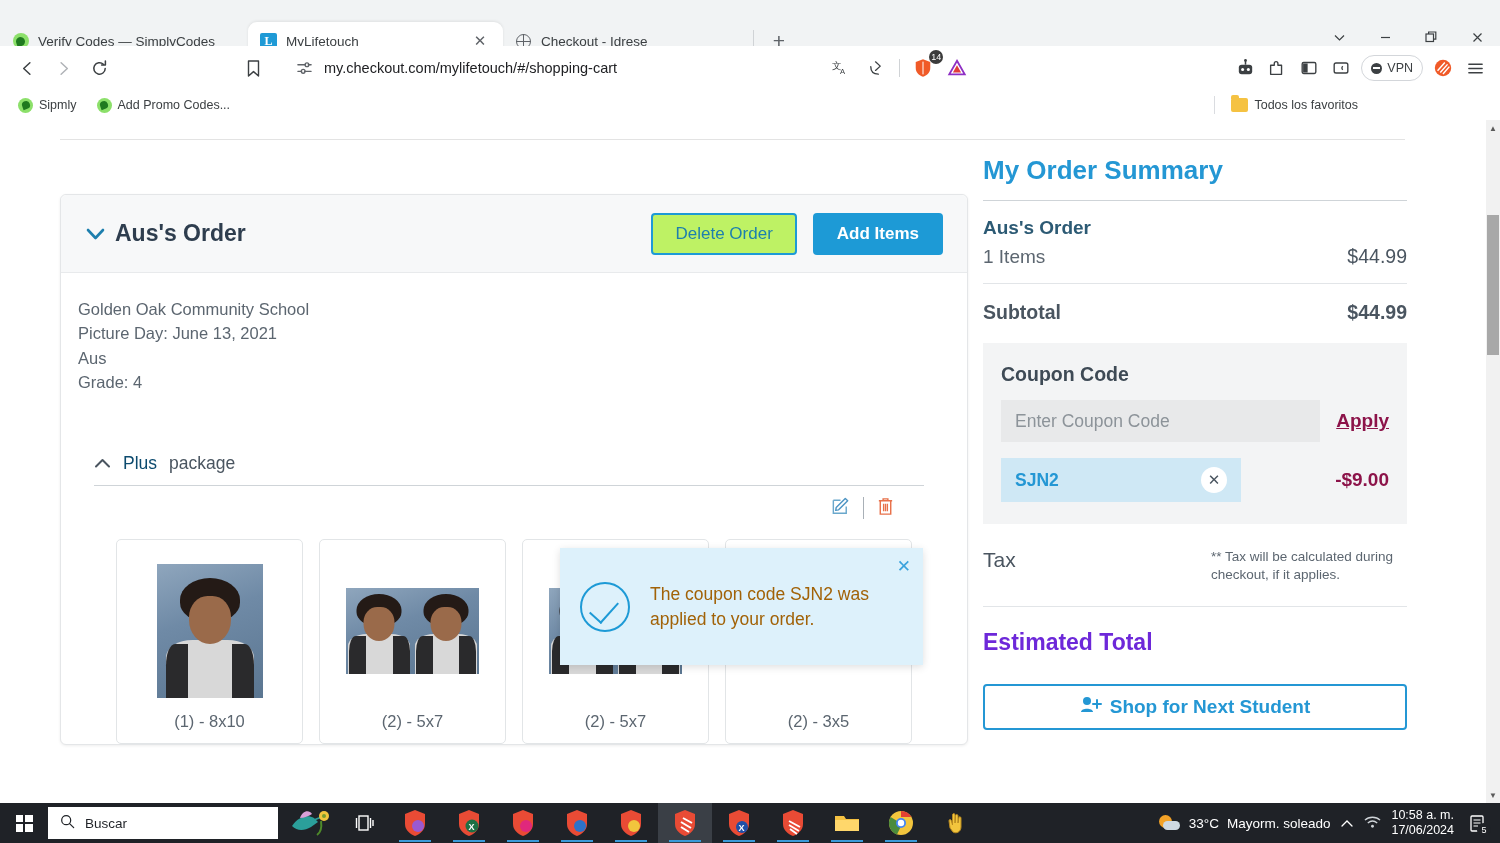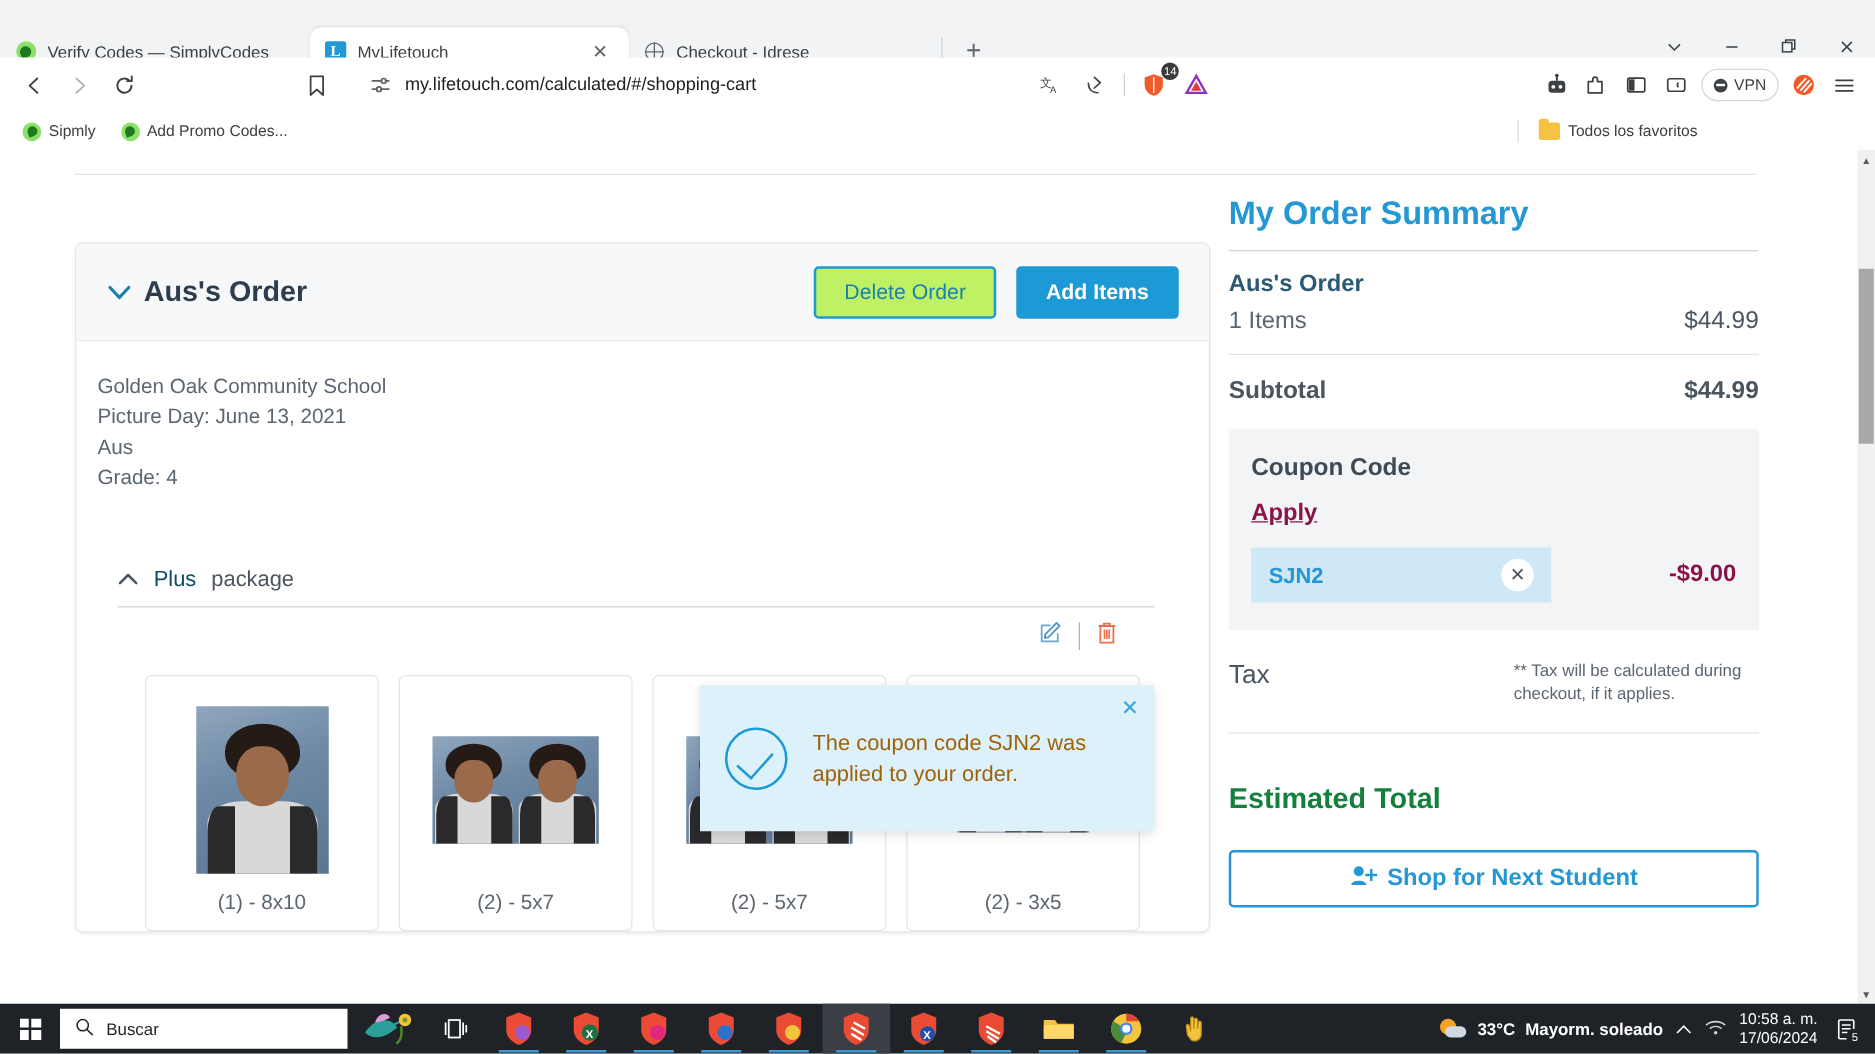--- a/index.html
+++ b/index.html
@@ -222,21 +222,21 @@
     background: #ffffff; display: flex; align-items: center; justify-content: center;
     font-size: 15px; color: #4a5560; cursor: pointer; }
   .chip-amt { font-size: 19px; font-weight: bold; color: #8c1349; }
 
   .tax-row { display: flex; align-items: flex-start;
     justify-content: space-between; padding: 24px 0 22px 0; }
   .tax-label { font-size: 21px; color: #4a5560; }
   .tax-note { font-size: 13.5px; color: #5c6670; line-height: 18px;
     text-align: left; width: 196px; }
   .total-row { display: flex; align-items: center; padding-top: 22px; }
-  .total-label { font-size: 23px; font-weight: bold; color: #15803d; margin-top: 16px; }
+  .total-label { font-size: 23px; font-weight: bold; color: #6d28d9; }
   .shop-btn { margin-top: 28px; height: 46px; border: 2px solid #2497d4;
     border-radius: 4px; background: #fff; color: #2497d4; font-size: 19px;
     font-weight: bold; display: flex; align-items: center; justify-content: center;
     gap: 8px; cursor: pointer; }
 
   
   .scrollbar { position: absolute; top: 120px; right: 0; width: 14px; height: 683px;
     background: #f1f1f1; }
   .sb-arrow { width: 14px; height: 16px; display: flex; align-items: center;
     justify-content: center; color: #5a5a5a; font-size: 8px; }
@@ -259,21 +259,21 @@
   .tb-taskview { width: 46px; height: 40px; display: flex; align-items: center;
     justify-content: center; color: #fff; }
   .tb-apps { display: flex; align-items: center; height: 40px; }
   .tb-app { width: 54px; height: 40px; display: flex; align-items: center;
     justify-content: center; position: relative; }
   .tb-app.running::after { content: ""; position: absolute; bottom: 1px; left: 11px;
     width: 32px; height: 2.5px; background: #3a9ad9; }
   .tb-app.focused { background: #3a3f46; }
   .tb-tray { margin-left: auto; display: flex; align-items: center; gap: 10px;
     padding-right: 10px; color: #ffffff; font-size: 13px; }
-  .weather { display: flex; align-items: center; gap: 8px; font-size: 13.5px; font-weight: bold; }
+  .weather { display: flex; align-items: center; gap: 8px; font-size: 13.5px; }
   .sun-cloud { width: 22px; height: 20px; position: relative; }
   .sun-cloud .sun { position: absolute; left: 0; top: 2px; width: 13px; height: 13px;
     border-radius: 50%; background: #f3a227; }
   .sun-cloud .cloud { position: absolute; left: 4px; top: 8px; width: 17px;
     height: 9px; background: #cfd9e2; border-radius: 6px; }
   .clock { text-align: right; line-height: 15px; font-size: 12.5px; }
   .notif { width: 26px; height: 26px; position: relative; display:flex;
     align-items:center; justify-content:center; }
   .notif-badge { position: absolute; right: -1px; bottom: -1px; width: 14px;
     height: 14px; border-radius: 50%; border: 1.4px solid #1f2227;
@@ -356,21 +356,21 @@
         </svg>
     </div>
     <div class="omnibox">
       <span class="tb-icon" style="width:20px">
         <svg width="17" height="17" viewBox="0 0 18 18">
             <path d="M2 5 H10 M13 5 H16 M2 12 H6 M9 12 H16" stroke="#5f6368" stroke-width="1.4" stroke-linecap="round"></path>
             <circle cx="11.6" cy="5" r="2" fill="none" stroke="#5f6368" stroke-width="1.4"></circle>
             <circle cx="7.6" cy="12" r="2" fill="none" stroke="#5f6368" stroke-width="1.4"></circle>
           </svg>
       </span>
-      <span class="omni-url">my.lifetouch.com/calculated/#/shopping-cart</span>
+      <span class="omni-url">my.checkout.com/mylifetouch/#/shopping-cart</span>
     </div>
     <div class="tb-group">
       <div class="tb-icon">
         <svg width="19" height="19" viewBox="0 0 20 20">
             <text x="0" y="11" font-size="10" font-family="Liberation Serif, serif" fill="#3c4043">文</text>
             <text x="8.5" y="16" font-size="8" font-family="Liberation Sans, sans-serif" fill="#3c4043">A</text>
           </svg>
       </div>
       <div class="tb-icon">
         <svg width="19" height="19" viewBox="0 0 20 20">
@@ -615,20 +615,21 @@
       <div class="hr-light"></div>
 
       <div class="sum-row sum-subrow">
         <span class="sum-sub-label">Subtotal</span>
         <span class="sum-sub-amt">$44.99</span>
       </div>
 
       <div class="coupon-box">
         <div class="coupon-title">Coupon Code</div>
         <div class="coupon-input-row">
+          <input class="coupon-input" type="text" placeholder="Enter Coupon Code" style="">
           <span class="apply-link">Apply</span>
         </div>
         <div class="applied-row">
           <span class="chip">
             <span class="chip-code">SJN2</span>
             <span class="chip-x">✕</span>
           </span>
           <span class="chip-amt">-$9.00</span>
         </div>
       </div>

